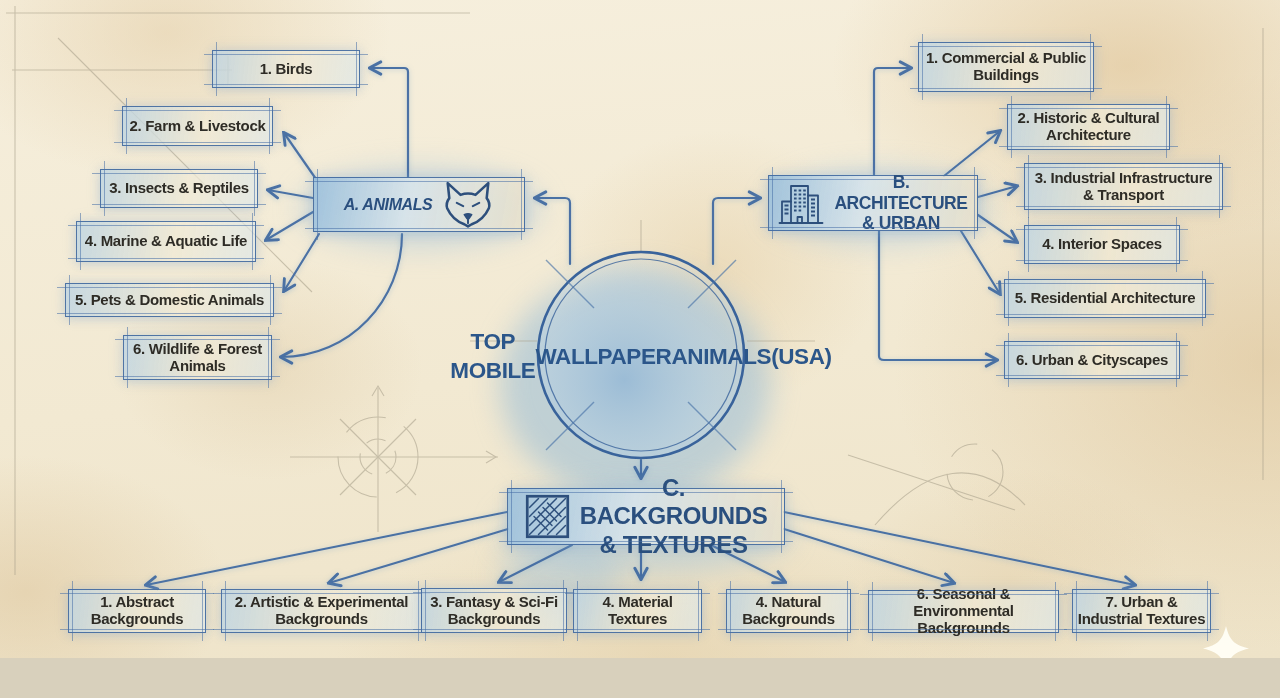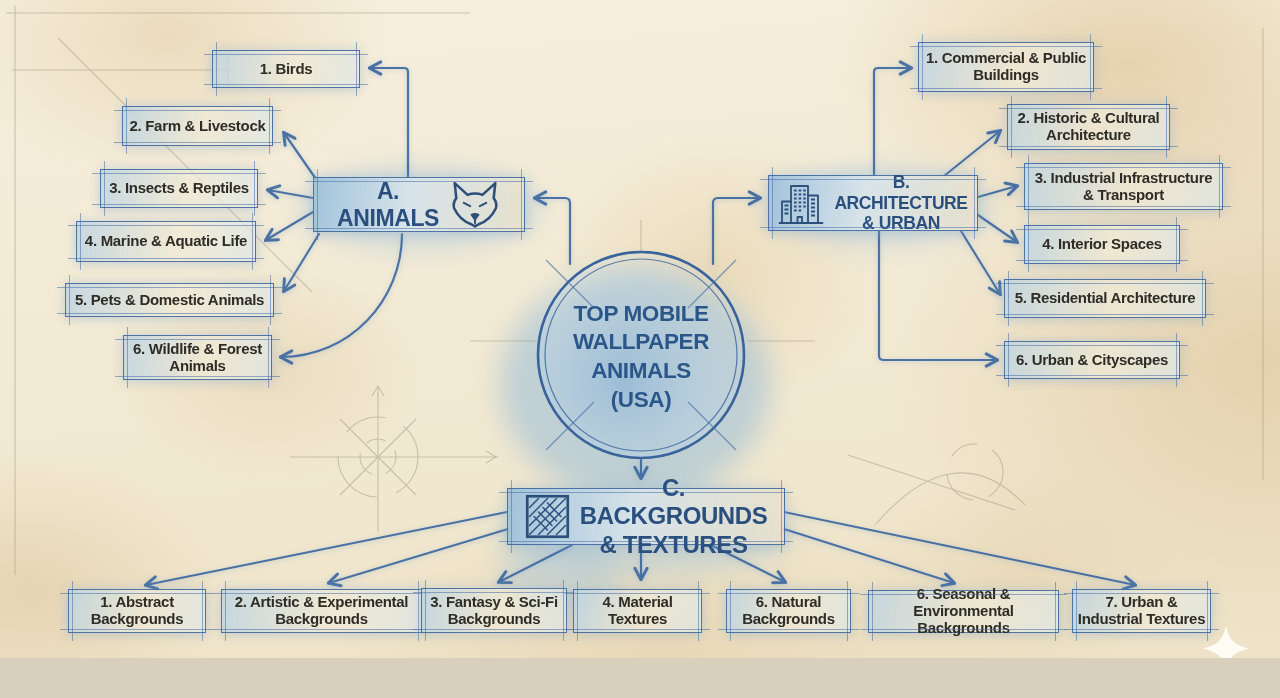--- a/index.html
+++ b/index.html
@@ -43,28 +43,28 @@
     border-left:1px solid rgba(70,110,165,.55);border-right:1px solid rgba(70,110,165,.55);pointer-events:none;}
   .child{text-align:center;padding:2px 4px;}
   .child .lbl{font-size:15px;line-height:1.12;font-weight:700;color:#2e2c26;letter-spacing:-.3px;}
   .main{
     background:
       linear-gradient(100deg, rgba(141,184,218,.8) 0%, rgba(205,224,238,.62) 45%, rgba(228,217,189,.55) 100%),
       rgba(246,242,228,.6);
     gap:10px;padding:4px 24px;
   }
   .main .lbl{font-weight:700;color:#2a4f7e;letter-spacing:-.4px;text-align:center;}
-  .main-a .lbl{font-size:23px;}
+  .main-a .lbl{font-size:16px;font-style:italic;}
   .main-b .lbl{font-size:17.5px;line-height:1.18;width:152px;}
   .main-c .lbl{font-size:24px;line-height:1.18;width:212px;}
   .icon-box{flex:0 0 auto;display:flex;align-items:center;justify-content:center;}
 
   .center-label{
     position:absolute;left:551px;top:293px;width:180px;height:128px;
-    display:flex;flex-direction:column;align-items:center;justify-content:center;
+    display:flex;flex-direction:row;align-items:center;justify-content:center;
     font-weight:700;font-size:22.5px;line-height:1.27;color:#2b568a;letter-spacing:-.4px;text-align:center;
   }
 </style>
 </head>
 <body>
 
 <div class="canvas">
 
   <div class="wash" style="left:500px;top:270px;width:270px;height:230px;background:rgba(142,184,216,.5);"></div>
   <div class="wash" style="left:300px;top:168px;width:240px;height:80px;background:rgba(150,190,222,.4);"></div>
@@ -262,21 +262,21 @@
   <div class="node child" style="--x:221;--y:589;--w:201;--h:44">
     <span class="lbl">2. Artistic &amp; Experimental Backgrounds</span>
   </div>
   <div class="node child" style="--x:421;--y:588;--w:146;--h:45">
     <span class="lbl">3. Fantasy &amp; Sci-Fi Backgrounds</span>
   </div>
   <div class="node child" style="--x:573;--y:589;--w:129;--h:44">
     <span class="lbl">4. Material Textures</span>
   </div>
   <div class="node child" style="--x:726;--y:589;--w:125;--h:44">
-    <span class="lbl">6. Natural Backgrounds</span>
+    <span class="lbl">4. Natural Backgrounds</span>
   </div>
   <div class="node child" style="--x:868;--y:590;--w:191;--h:43">
     <span class="lbl">6. Seasonal &amp; Environmental Backgrounds</span>
   </div>
   <div class="node child" style="--x:1072;--y:589;--w:139;--h:44">
     <span class="lbl">7. Urban &amp; Industrial Textures</span>
   </div>
 
 </div>
 

